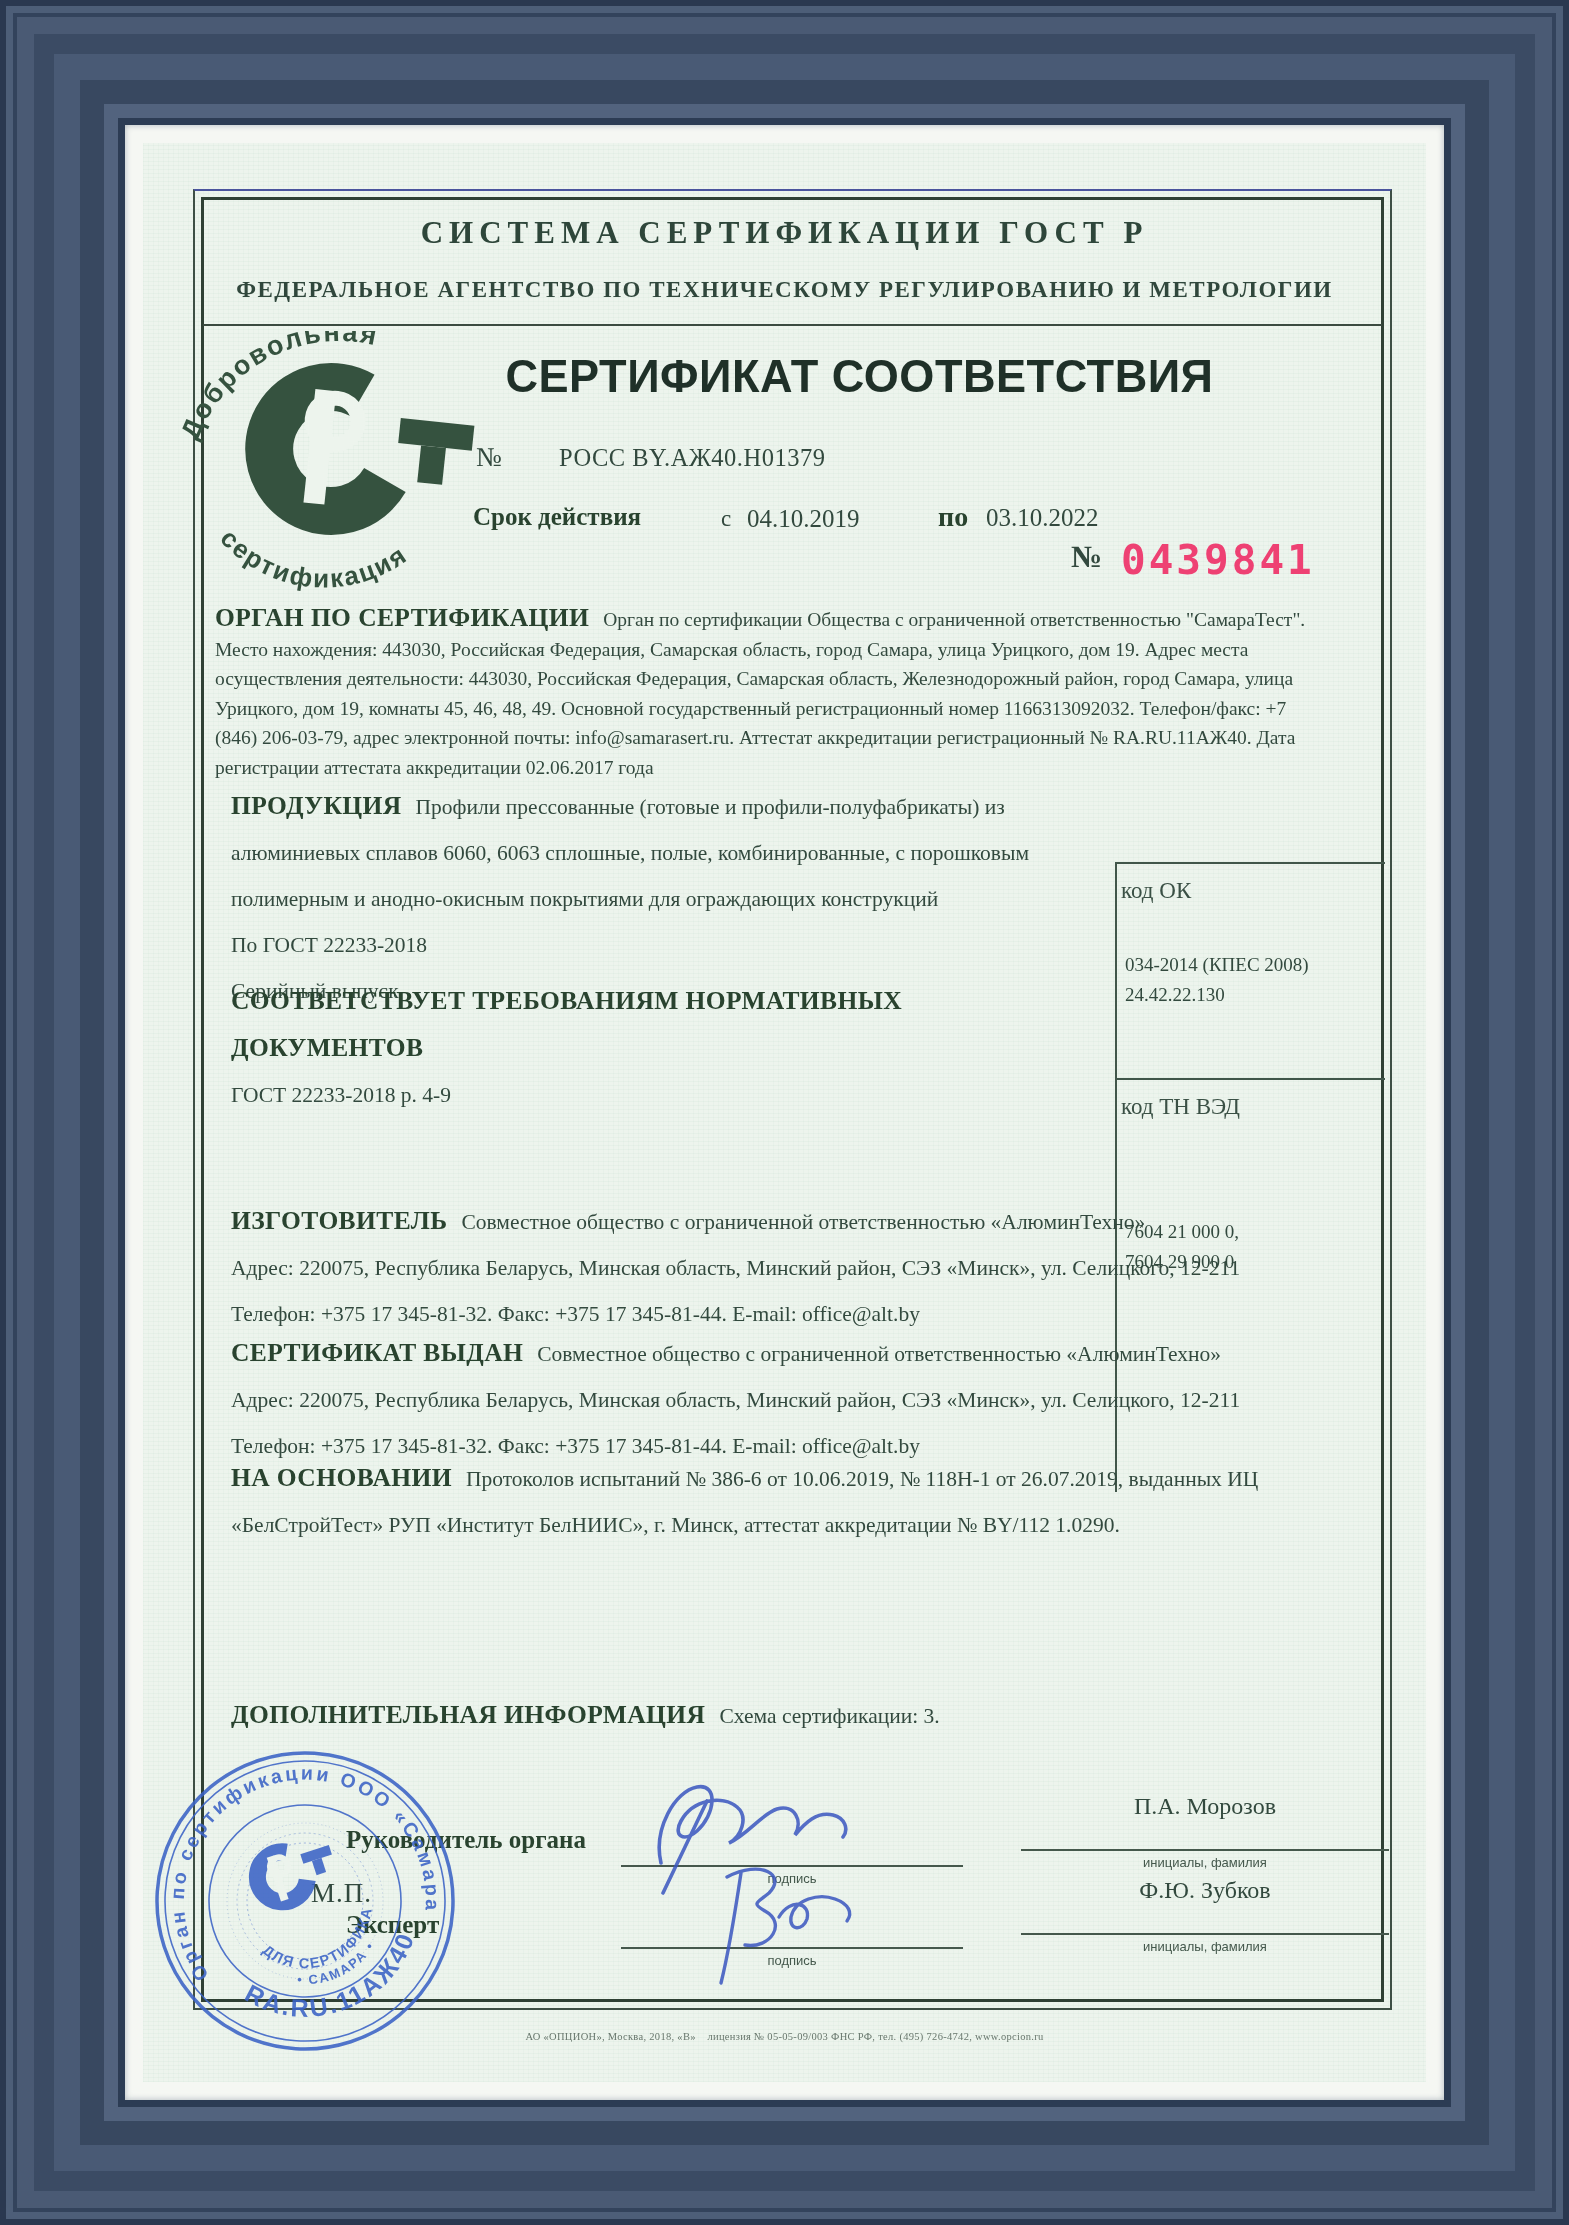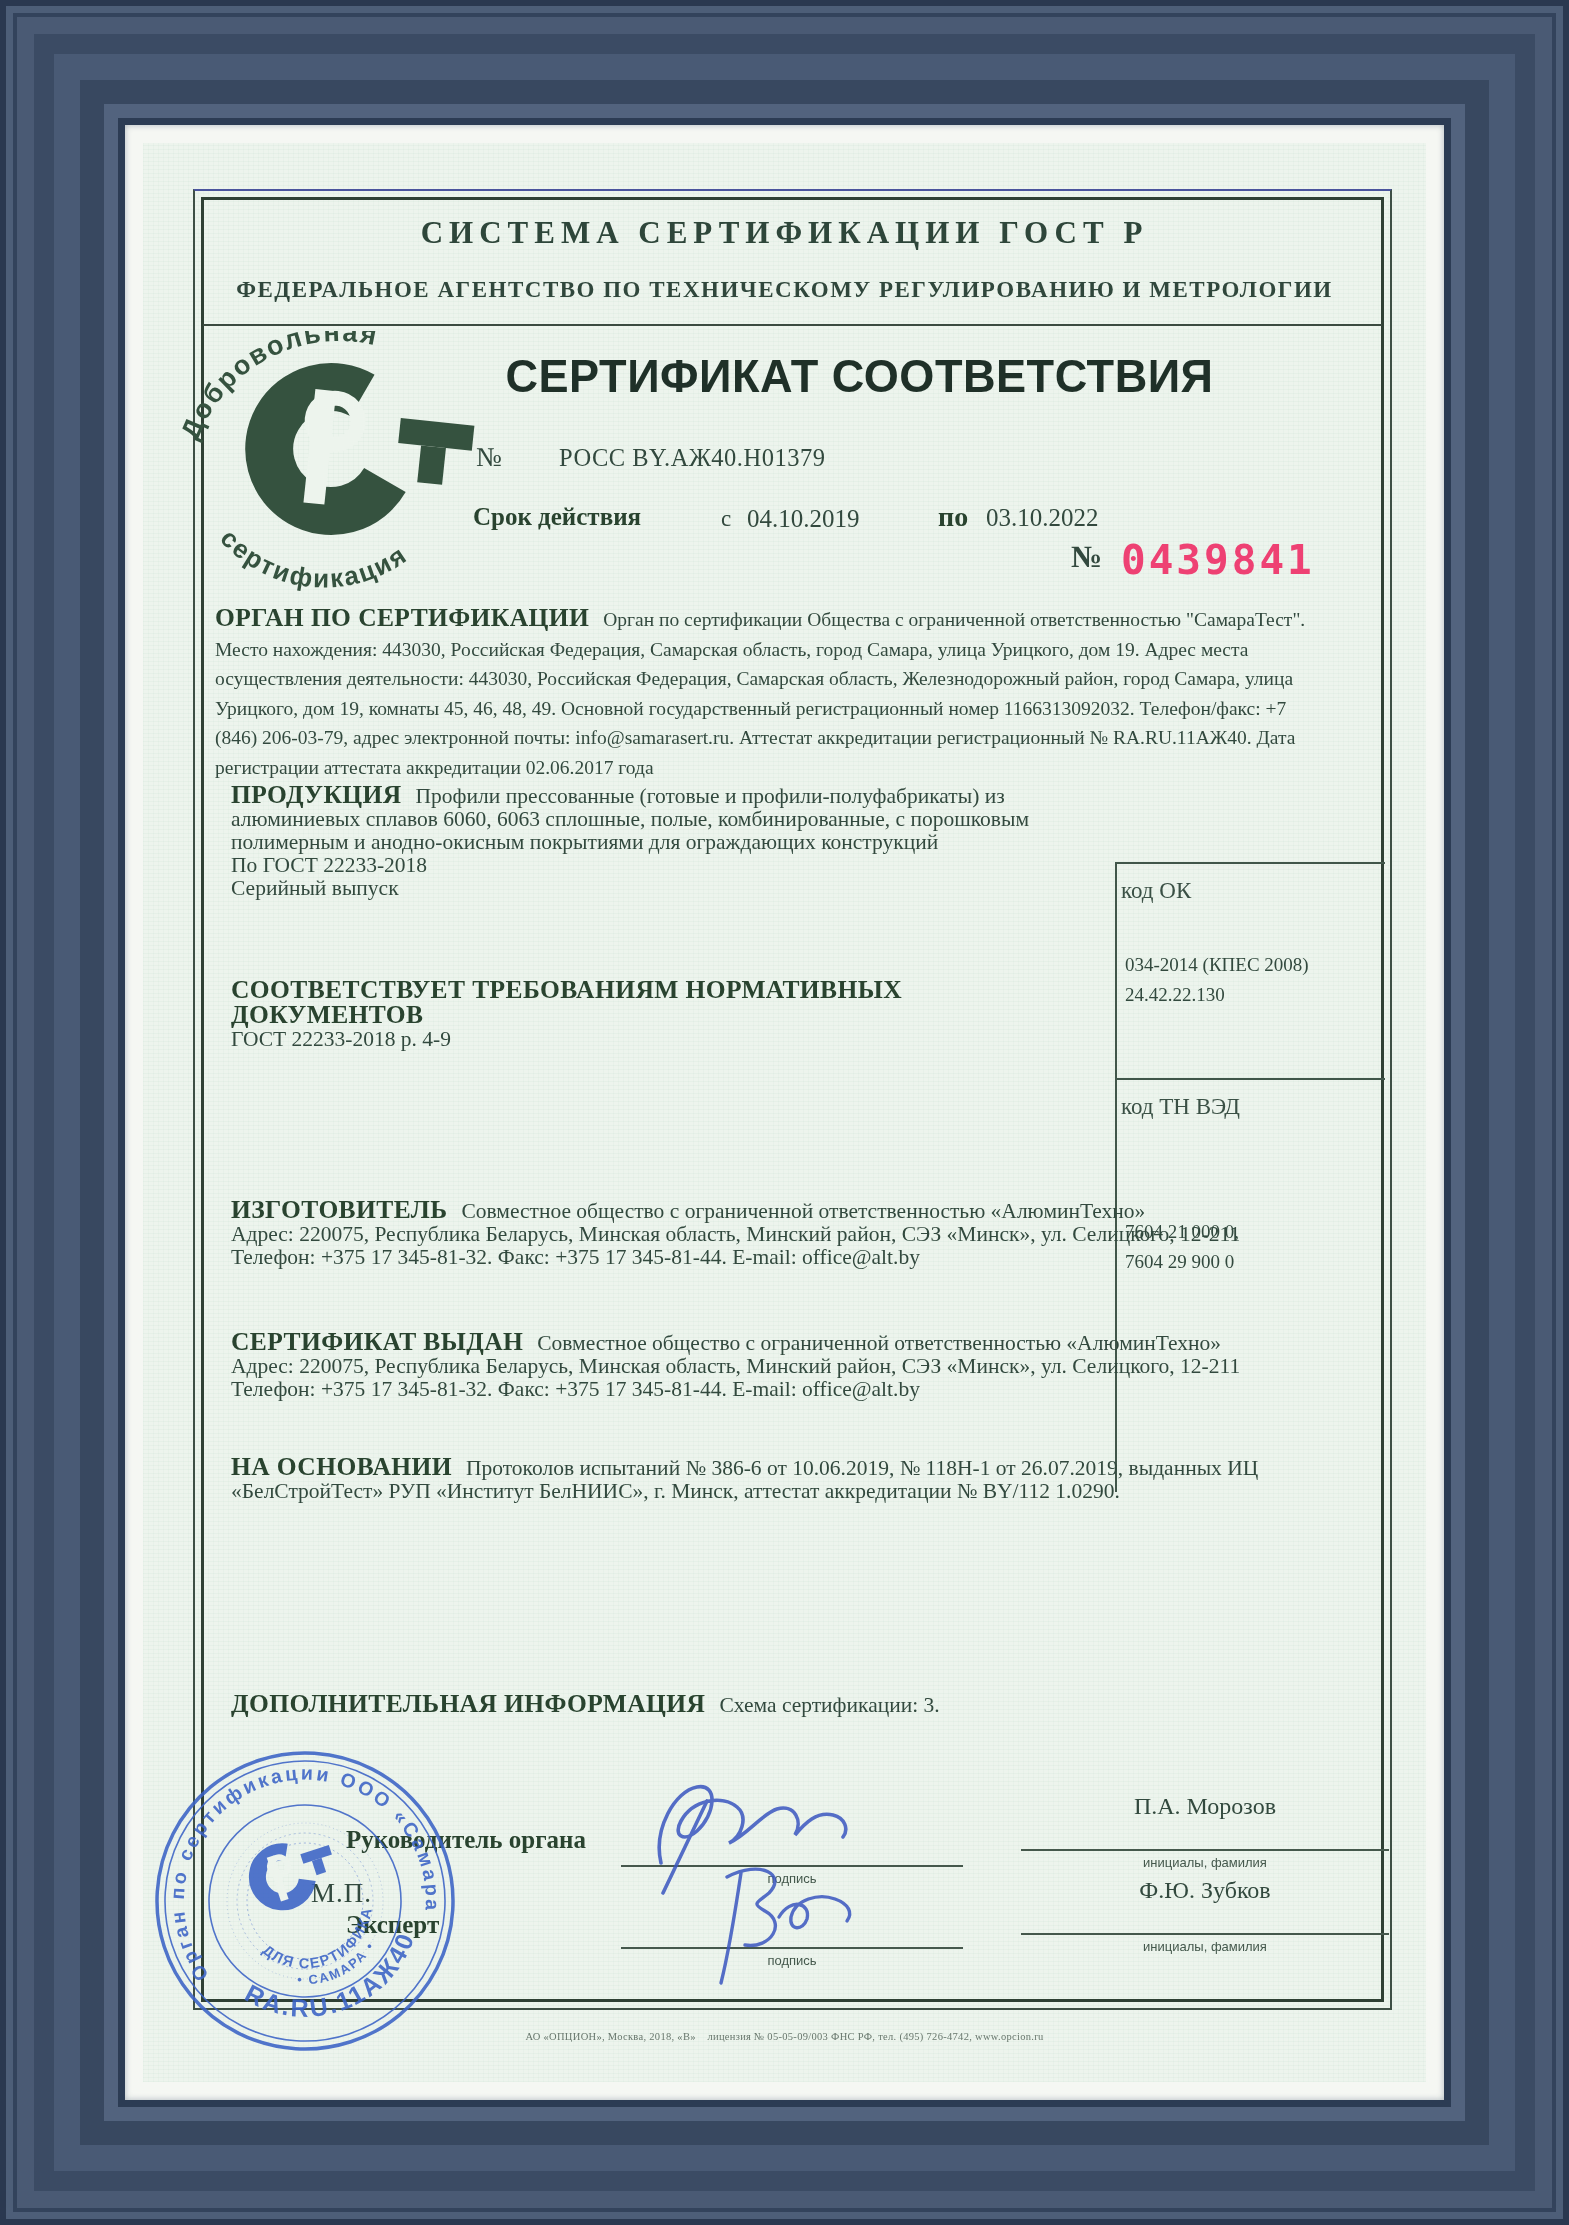--- a/index.html
+++ b/index.html
@@ -63,21 +63,21 @@
   .validity-label{position:absolute;left:330px;top:360px;font-size:25px;font-weight:700;color:var(--head);}
   .from-label{position:absolute;left:578px;top:363px;font-size:23px;color:var(--ink);}
   .date-from{position:absolute;left:604px;top:362px;font-size:25px;color:var(--ink);}
   .to-label{position:absolute;left:795px;top:358px;font-size:28px;font-weight:700;color:var(--head);}
   .date-to{position:absolute;left:843px;top:361px;font-size:25px;color:var(--ink);}
   .form-no{position:absolute;left:928px;top:396px;font-size:31px;font-weight:700;color:var(--ink);}
   .form-number{position:absolute;left:978px;top:393px;font-family:"DejaVu Sans Mono",monospace;
     font-weight:700;font-size:41px;letter-spacing:3px;color:var(--serial);}
 
   
-  .sec{position:absolute;color:var(--ink);font-size:21.5px;line-height:23px;}
+  .sec{position:absolute;color:var(--ink);font-size:21.5px;line-height:46px;}
   .sec-h{font-weight:700;font-size:25.5px;letter-spacing:.4px;color:var(--head);margin-right:14px;}
   .org-text{font-size:19.5px;line-height:29.5px;}
 
   .code-box{position:absolute;border-top:2px solid #41564a;border-left:2px solid #41564a;
     color:var(--ink);}
   .code-label{padding:14px 0 0 4px;font-size:23px;color:#3a5045;}
   .code-values{padding-left:8px;font-size:19px;line-height:30px;}
 
   
   .role{position:absolute;font-weight:700;font-size:25px;color:var(--head);margin-left:18px;}

